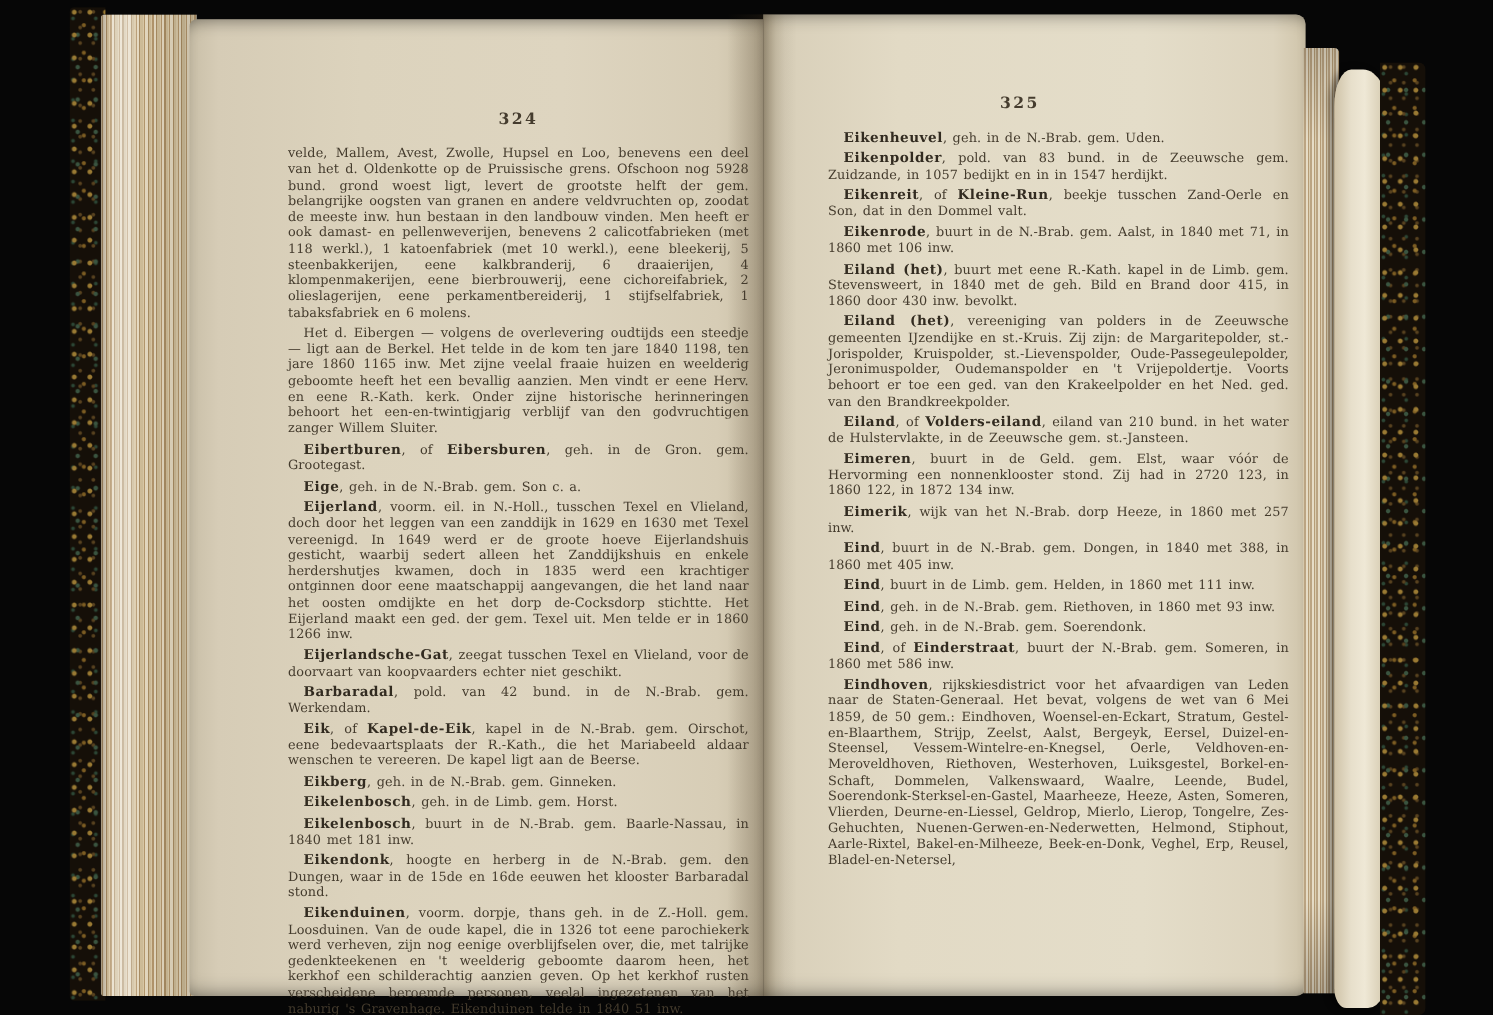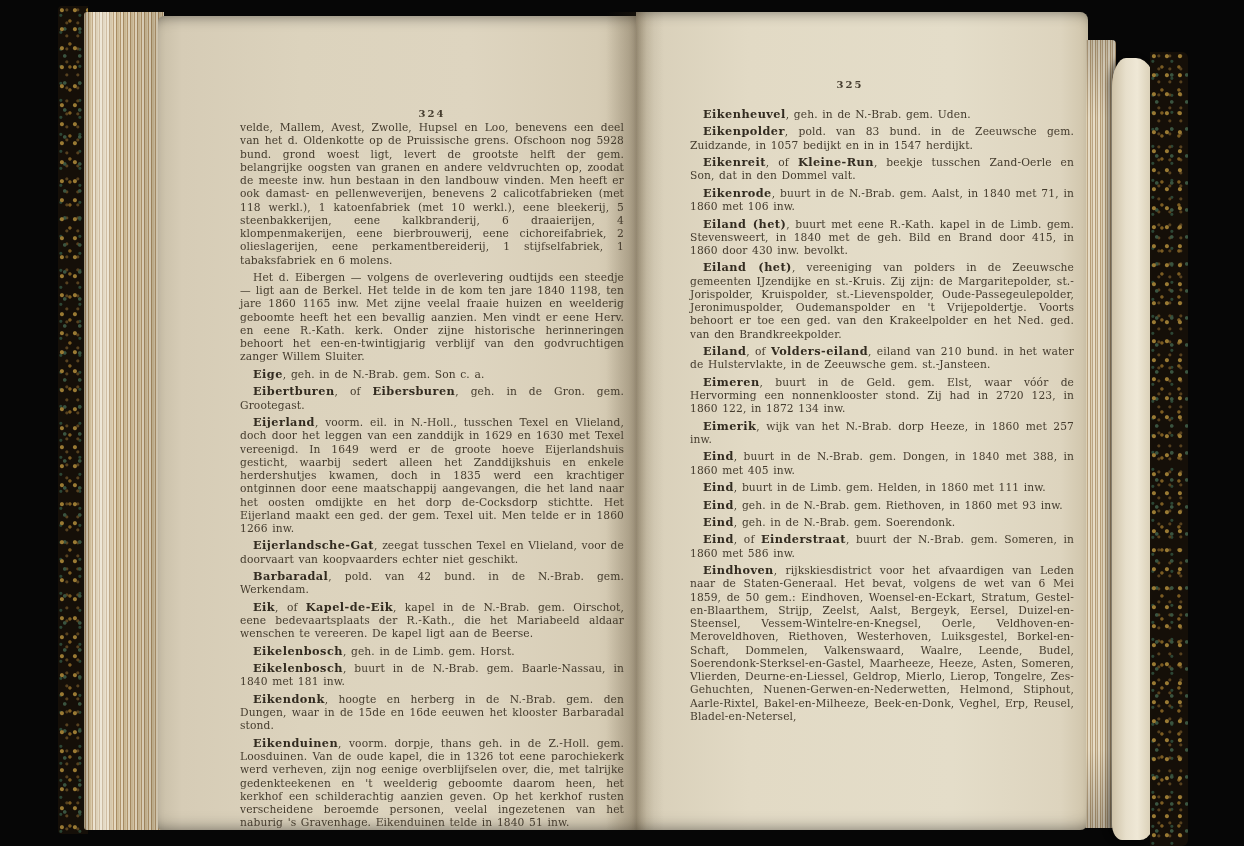--- a/index.html
+++ b/index.html
@@ -58,23 +58,23 @@
   }
   .gutter{
     position:absolute;left:606px;top:12px;width:58px;height:818px;
     background:linear-gradient(90deg, rgba(60,45,25,0) 0, rgba(60,45,25,.22) 42%, rgba(60,45,25,.30) 52%, rgba(60,45,25,.10) 70%, rgba(60,45,25,0) 100%);
     pointer-events:none;
   }
 
   
   .folio{
     position:absolute;width:384px;text-align:center;
-    font-size:10px;font-weight:bold;letter-spacing:2px;color:#453c2e;
+    font-size:13px;font-weight:bold;letter-spacing:2px;color:#453c2e;
   }
-  .folio-left{left:240px;top:108px;}
+  .folio-left{left:240px;top:92px;}
   .folio-right{left:658px;top:79px;}
   .column{
     position:absolute;width:384px;
     font-size:10.7px;line-height:13.25px;color:#443b2d;
     text-align:justify;word-spacing:1.1px;letter-spacing:.1px;
   }
   .column-left{left:240px;top:121px;}
   .column-right{left:658px;top:108px;margin-left:32px;}
   .column p{margin:0 0 4.2px 0;text-indent:13px;}
   .column p.continuation{text-indent:0;}
@@ -96,26 +96,27 @@
   <div class="marble right-cover"></div>
 
   <div class="gutter"></div>
 
   <div class="folio folio-left">324</div>
   <div class="folio folio-right">325</div>
 
   <div class="column column-left">
       <p class="continuation"><span>velde, Mallem, Avest, Zwolle, Hupsel en Loo, benevens een deel van het d. Oldenkotte op de Pruissische grens. Ofschoon nog 5928 bund. grond woest ligt, levert de grootste helft der gem. belangrijke oogsten van granen en andere veldvruchten op, zoodat de meeste inw. hun bestaan in den landbouw vinden. Men heeft er ook damast- en pellenweverijen, benevens 2 calicotfabrieken (met 118 werkl.), 1 katoenfabriek (met 10 werkl.), eene bleekerij, 5 steenbakkerijen, eene kalkbranderij, 6 draaierijen, 4 klompenmakerijen, eene bierbrouwerij, eene cichoreifabriek, 2 olieslagerijen, eene perkamentbereiderij, 1 stijfselfabriek, 1 tabaksfabriek en 6 molens.</span></p>
       <p class="entry"><span>Het d. Eibergen — volgens de overlevering oudtijds een steedje — ligt aan de Berkel. Het telde in de kom ten jare 1840 1198, ten jare 1860 1165 inw. Met zijne veelal fraaie huizen en weelderig geboomte heeft het een bevallig aanzien. Men vindt er eene Herv. en eene R.-Kath. kerk. Onder zijne historische herinneringen behoort het een-en-twintigjarig verblijf van den godvruchtigen zanger Willem Sluiter.</span></p>
+      <p class="entry"><b>Eibertburen</b><span>, of </span><b>Eibersburen</b><span>, geh. in de Gron. gem. Grootegast.</span></p>
       <p class="entry"><b>Eige</b><span>, geh. in de N.-Brab. gem. Son c. a.</span></p>
-      <p class="entry"><b>Eibertburen</b><span>, of </span><b>Eibersburen</b><span>, geh. in de Gron. gem. Grootegast.</span></p>
       <p class="entry"><b>Eijerland</b><span>, voorm. eil. in N.-Holl., tusschen Texel en Vlieland, doch door het leggen van een zanddijk in 1629 en 1630 met Texel vereenigd. In 1649 werd er de groote hoeve Eijerlandshuis gesticht, waarbij sedert alleen het Zanddijkshuis en enkele herdershutjes kwamen, doch in 1835 werd een krachtiger ontginnen door eene maatschappij aangevangen, die het land naar het oosten omdijkte en het dorp de-Cocksdorp stichtte. Het Eijerland maakt een ged. der gem. Texel uit. Men telde er in 1860 1266 inw.</span></p>
       <p class="entry"><b>Eijerlandsche-Gat</b><span>, zeegat tusschen Texel en Vlieland, voor de doorvaart van koopvaarders echter niet geschikt.</span></p>
       <p class="entry"><b>Barbaradal</b><span>, pold. van 42 bund. in de N.-Brab. gem. Werkendam.</span></p>
       <p class="entry"><b>Eik</b><span>, of </span><b>Kapel-de-Eik</b><span>, kapel in de N.-Brab. gem. Oirschot, eene bedevaartsplaats der R.-Kath., die het Mariabeeld aldaar wenschen te vereeren. De kapel ligt aan de Beerse.</span></p>
+      <p class="entry"><b>Eikberg</b><span>, geh. in de N.-Brab. gem. Ginneken.</span></p>
       <p class="entry"><b>Eikelenbosch</b><span>, geh. in de Limb. gem. Horst.</span></p>
       <p class="entry"><b>Eikelenbosch</b><span>, buurt in de N.-Brab. gem. Baarle-Nassau, in 1840 met 181 inw.</span></p>
       <p class="entry"><b>Eikendonk</b><span>, hoogte en herberg in de N.-Brab. gem. den Dungen, waar in de 15de en 16de eeuwen het klooster Barbaradal stond.</span></p>
       <p class="entry"><b>Eikenduinen</b><span>, voorm. dorpje, thans geh. in de Z.-Holl. gem. Loosduinen. Van de oude kapel, die in 1326 tot eene parochiekerk werd verheven, zijn nog eenige overblijfselen over, die, met talrijke gedenkteekenen en 't weelderig geboomte daarom heen, het kerkhof een schilderachtig aanzien geven. Op het kerkhof rusten verscheidene beroemde personen, veelal ingezetenen van het naburig 's Gravenhage. Eikenduinen telde in 1840 51 inw.</span></p>
     </div>
   <div class="column column-right">
       <p class="entry"><b>Eikenheuvel</b><span>, geh. in de N.-Brab. gem. Uden.</span></p>
       <p class="entry"><b>Eikenpolder</b><span>, pold. van 83 bund. in de Zeeuwsche gem. Zuidzande, in 1057 bedijkt en in in 1547 herdijkt.</span></p>
       <p class="entry"><b>Eikenreit</b><span>, of </span><b>Kleine-Run</b><span>, beekje tusschen Zand-Oerle en Son, dat in den Dommel valt.</span></p>
       <p class="entry"><b>Eikenrode</b><span>, buurt in de N.-Brab. gem. Aalst, in 1840 met 71, in 1860 met 106 inw.</span></p>

